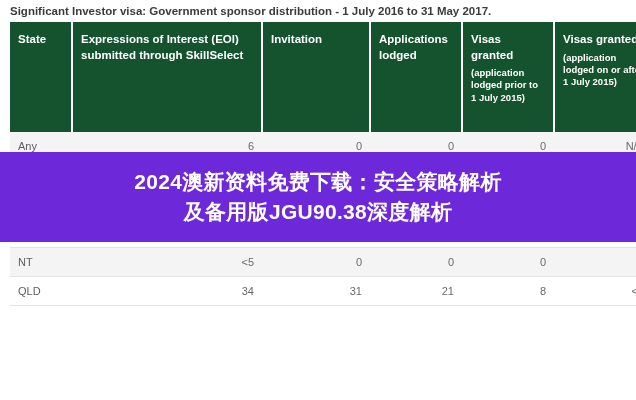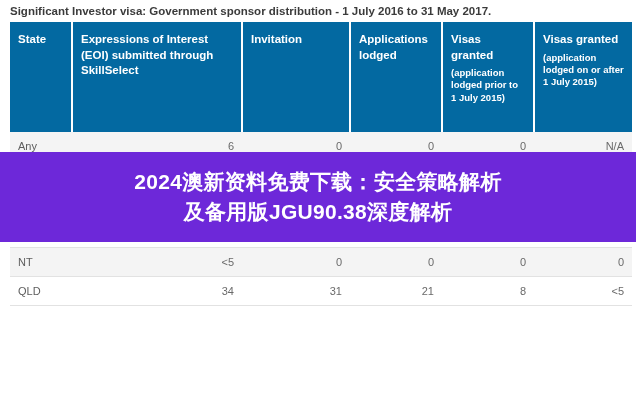--- a/index.html
+++ b/index.html
@@ -40,21 +40,21 @@
     position: absolute;
     top: 22px;
     left: 10px;
     width: 616px;
     border-collapse: collapse;
     table-layout: fixed;
     font-size: 11px;
     color: #555555;
   }
   table.data thead th {
-    background: #0369a1;
+    background: #14532d;
     color: #ffffff;
     font-size: 11.5px;
     font-weight: bold;
     text-align: left;
     vertical-align: top;
     padding: 10px 8px 12px 8px;
     border-right: 2px solid #ffffff;
     line-height: 1.35;
     height: 110px;
     box-sizing: border-box;
@@ -113,21 +113,21 @@
 <div id="page">
 
   <div class="caption">Significant Investor visa: Government sponsor distribution - 1 July 2016 to 31 May 2017.</div>
 
   <table class="data">
     <thead>
       <tr>
         <th style="width:62px">
           <span>State</span>
         </th>
-        <th style="width:170px">
+        <th style="width:190px">
           <span>Expressions of Interest (EOI) submitted through SkillSelect</span>
         </th>
         <th style="width:108px">
           <span>Invitation</span>
         </th>
         <th style="width:92px">
           <span>Applications lodged</span>
         </th>
         <th style="width:92px">
           <span>Visas granted</span>

